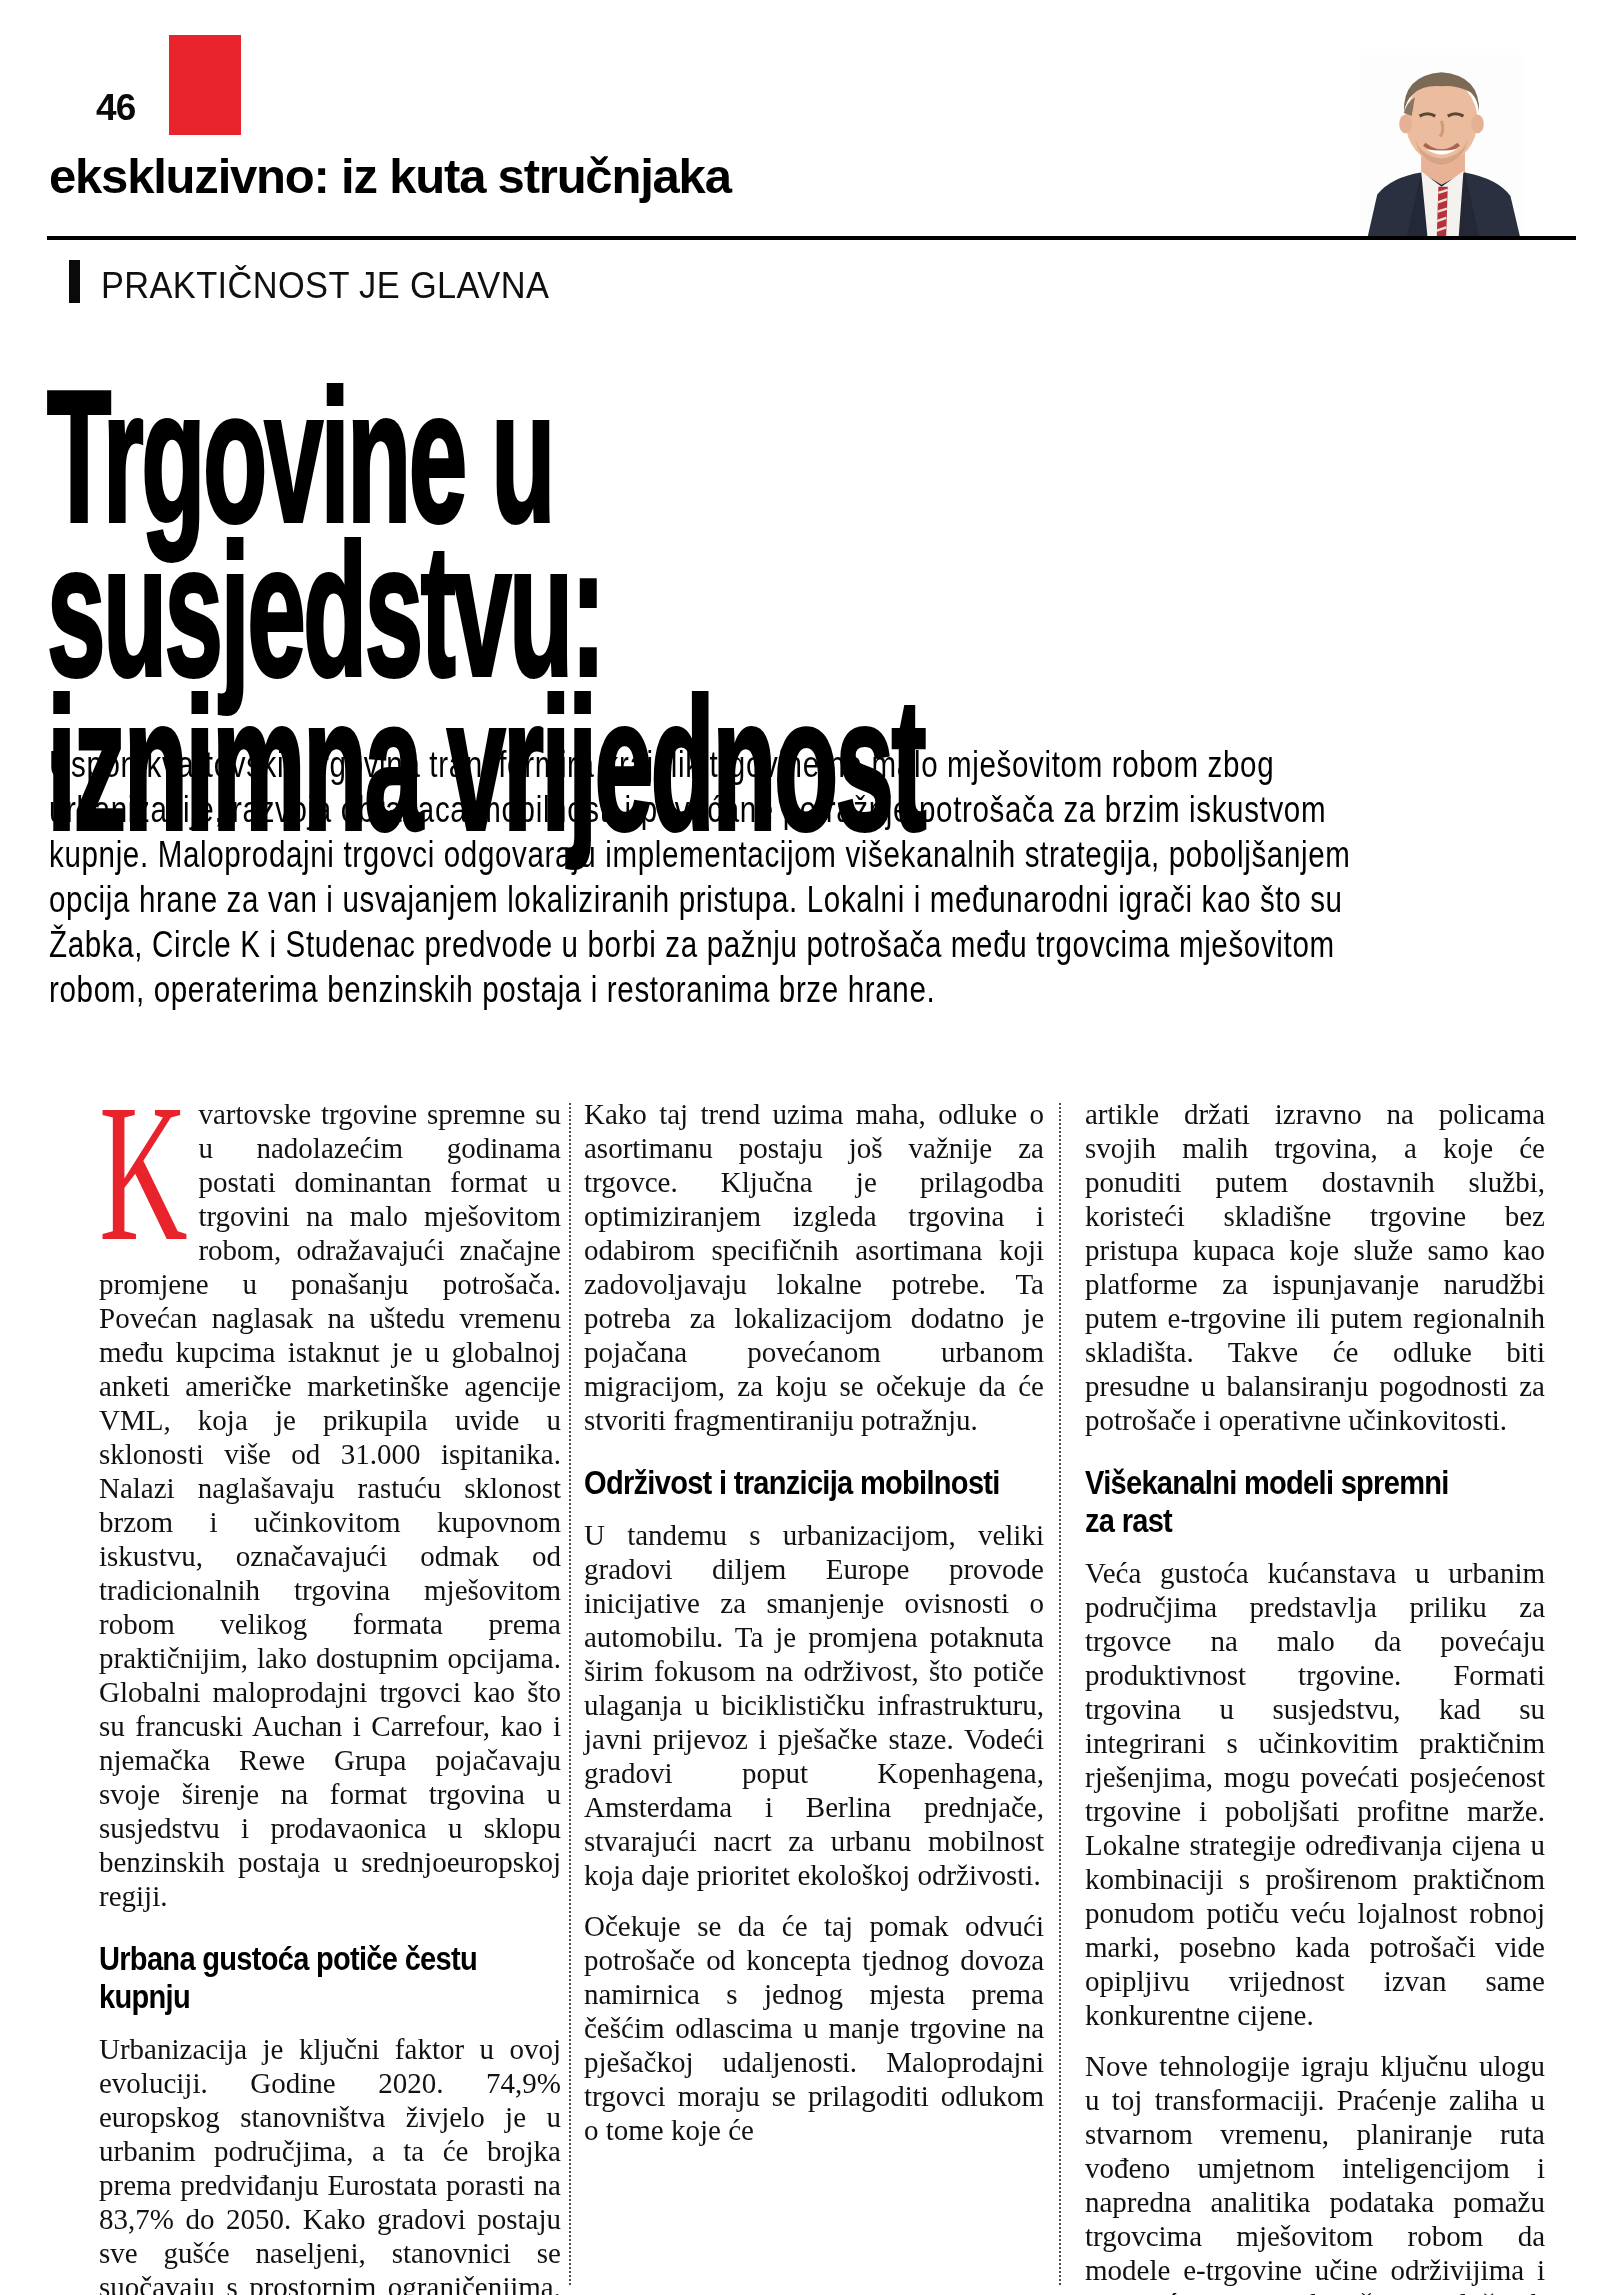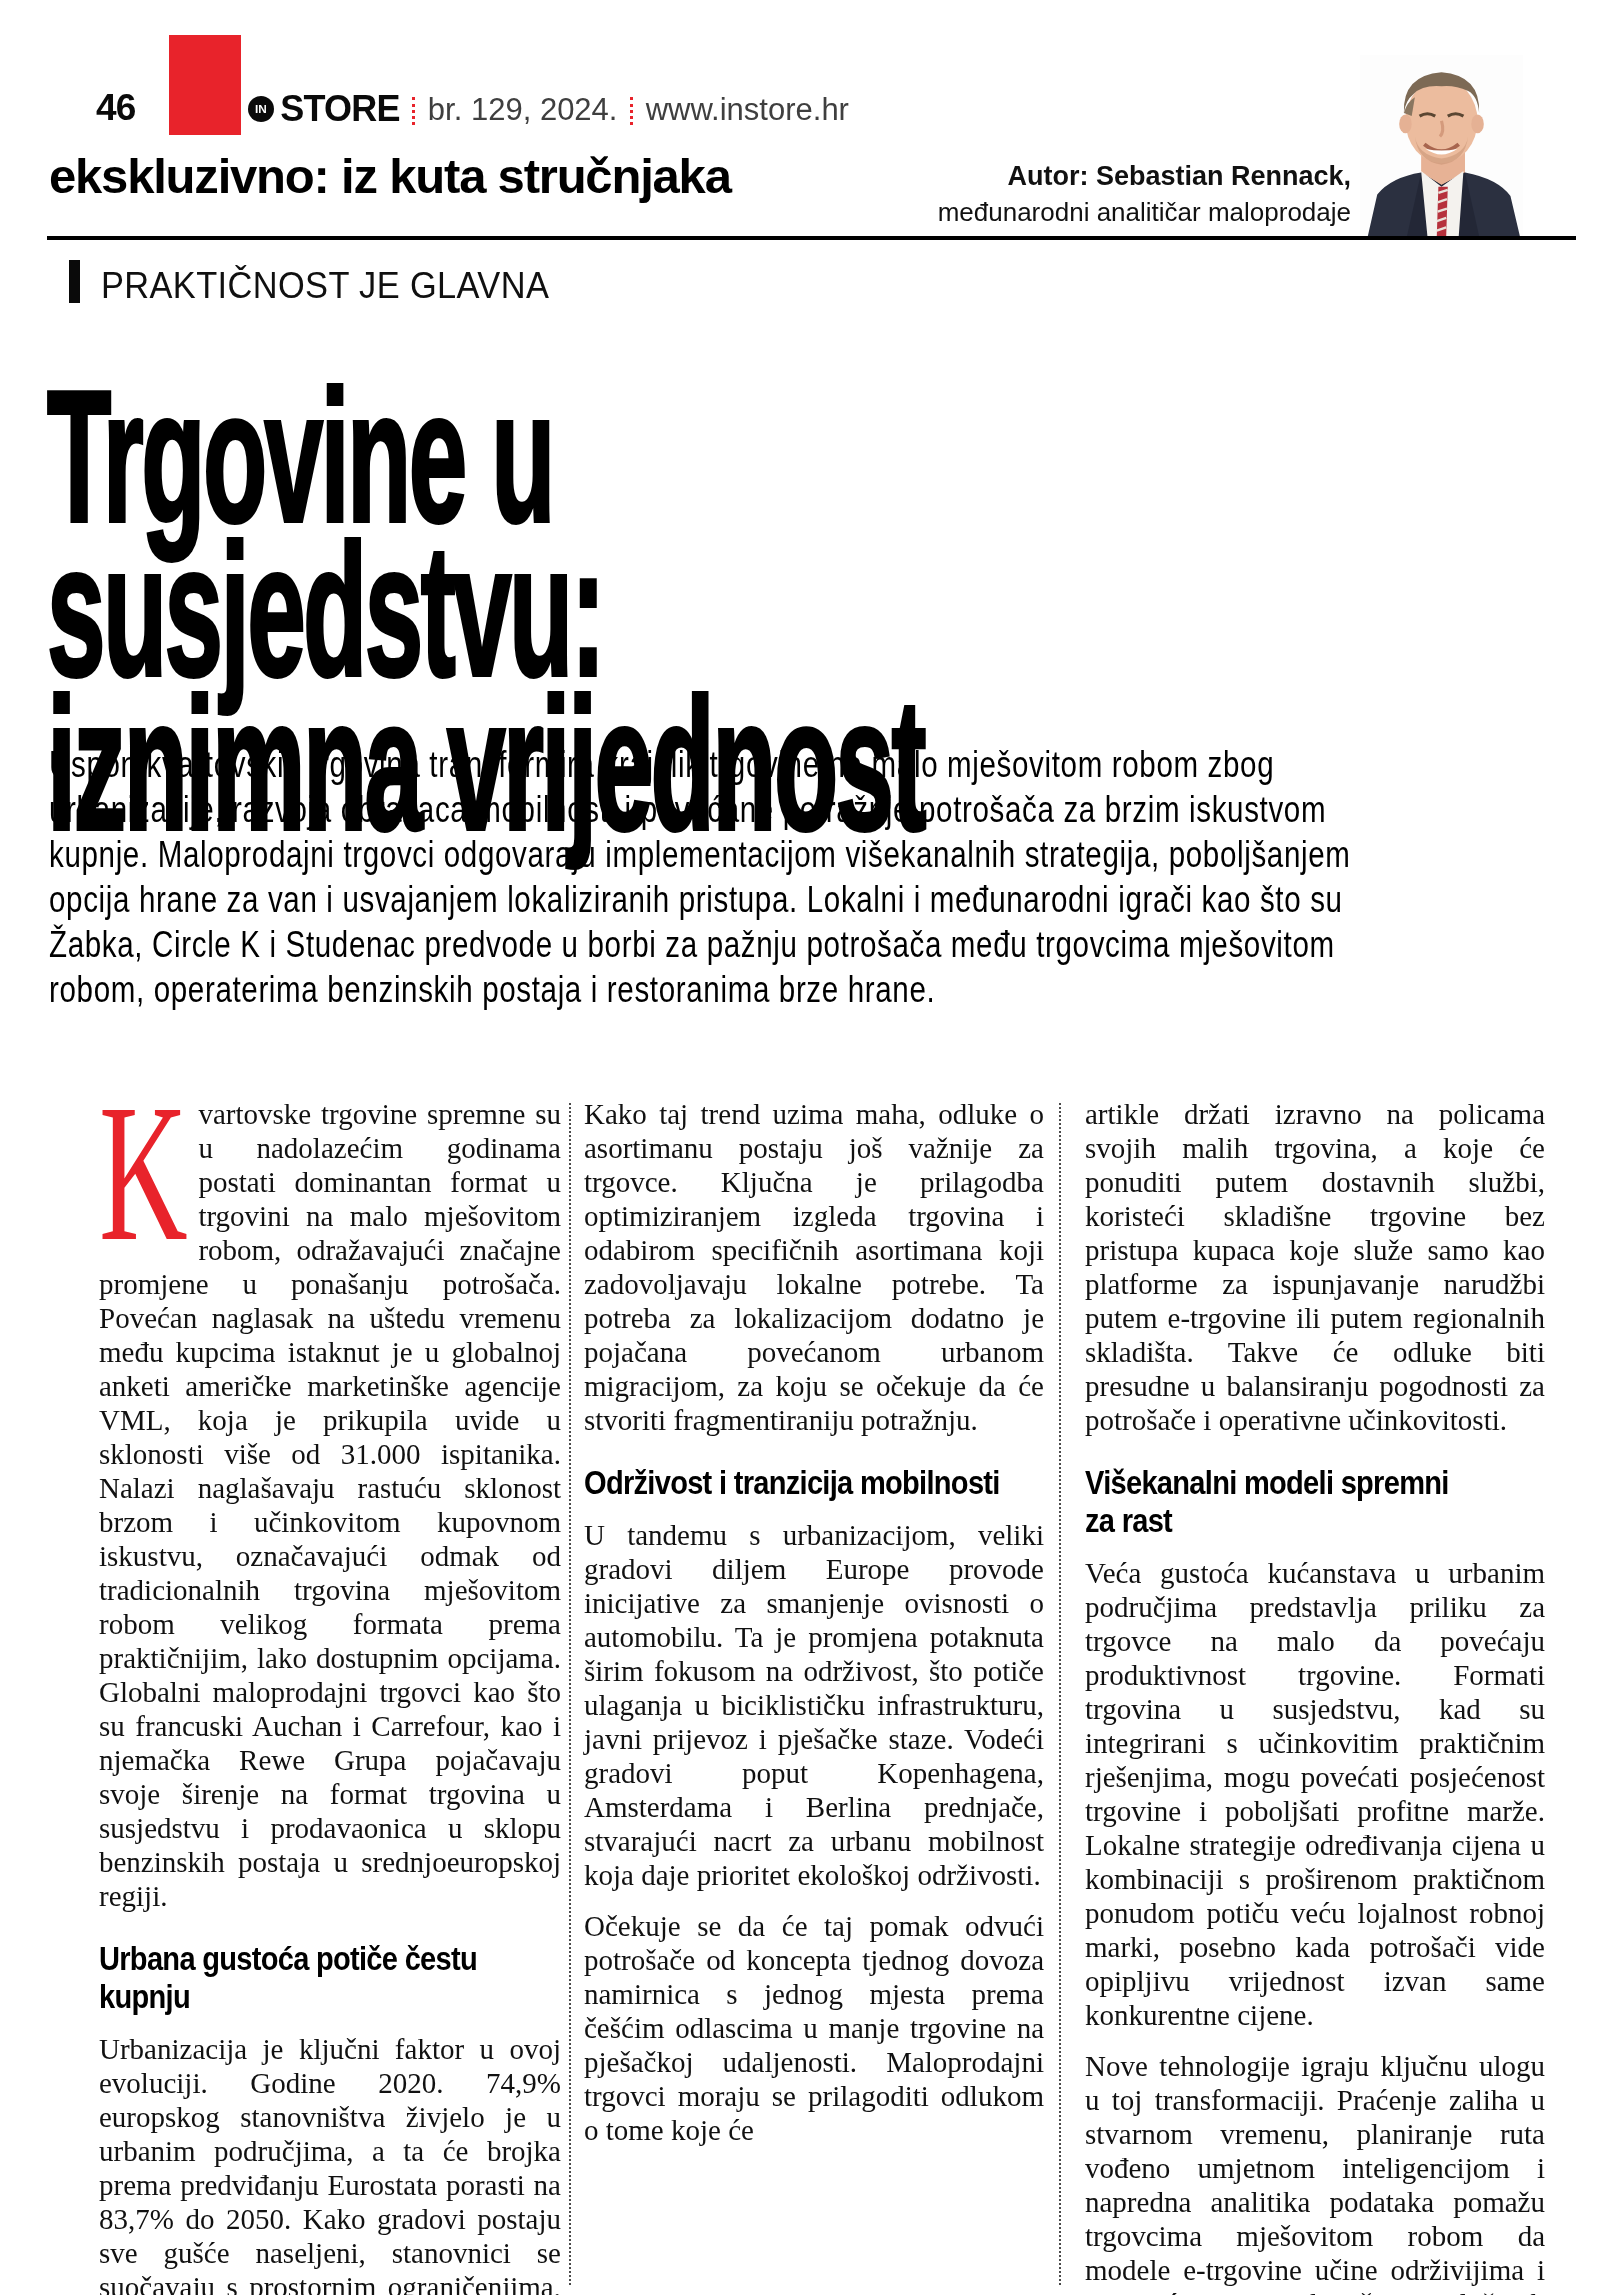--- a/index.html
+++ b/index.html
@@ -61,34 +61,22 @@
     transform:scaleX(0.88); transform-origin:0 0; text-align:left;
   }
 </style>
 </head>
 <body>
 
 <div id="page">
 
   <div class="page-num">46</div>
   <div class="red-block"></div>
-  <div class="masthead">
-    <span class="in-badge">IN</span>
-    <span class="store">STORE</span>
-    <span class="dotsep"></span>
-    <span class="meta-txt">br. 129, 2024.</span>
-    <span class="dotsep"></span>
-    <span class="meta-txt">www.instore.hr</span>
-  </div>
 
   <div class="section-title">ekskluzivno: iz kuta stručnjaka</div>
-  <div class="author">
-    <div class="a1">Autor: Sebastian Rennack,</div>
-    <div class="a2">međunarodni analitičar maloprodaje</div>
-  </div>
 
   <svg class="photo" viewBox="0 0 208 231">
     <rect x="0" y="0" width="208" height="231" fill="#fdfdfd"></rect>
 
     <rect x="78" y="118" width="56" height="48" fill="#e7b295"></rect>
 
     <path d="M10 231 L22 178 Q40 156 78 150 L104 166 L134 150 Q176 158 192 180 L204 231 Z" fill="#2b3040"></path>
     <path d="M60 231 L78 150 L104 166 L96 231 Z" fill="#232736"></path>
     <path d="M152 231 L134 150 L104 166 L116 231 Z" fill="#232736"></path>
 

